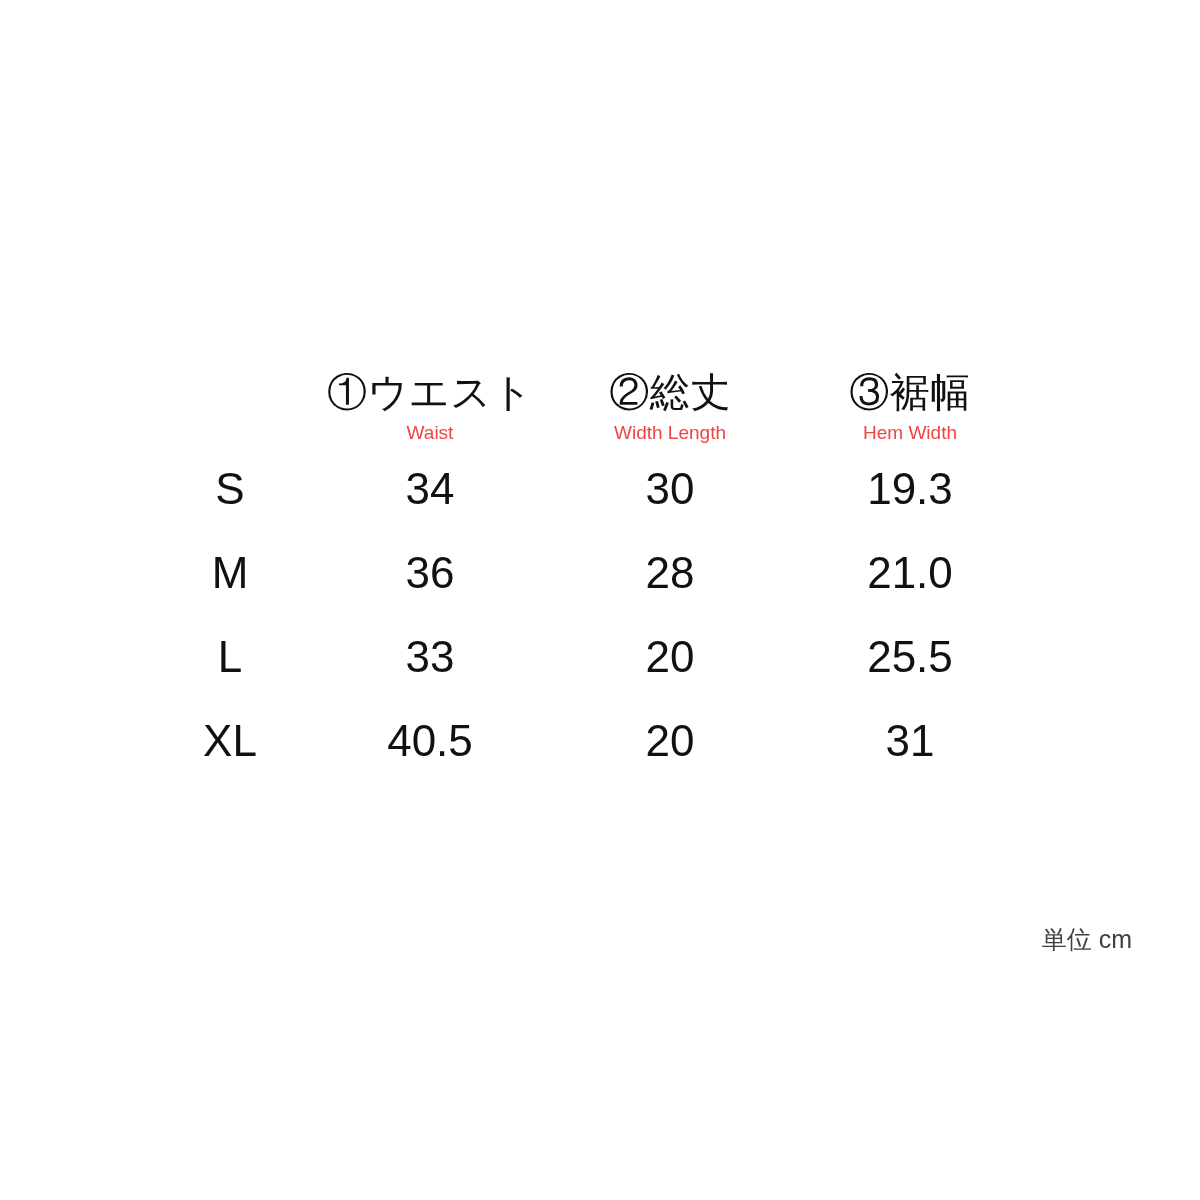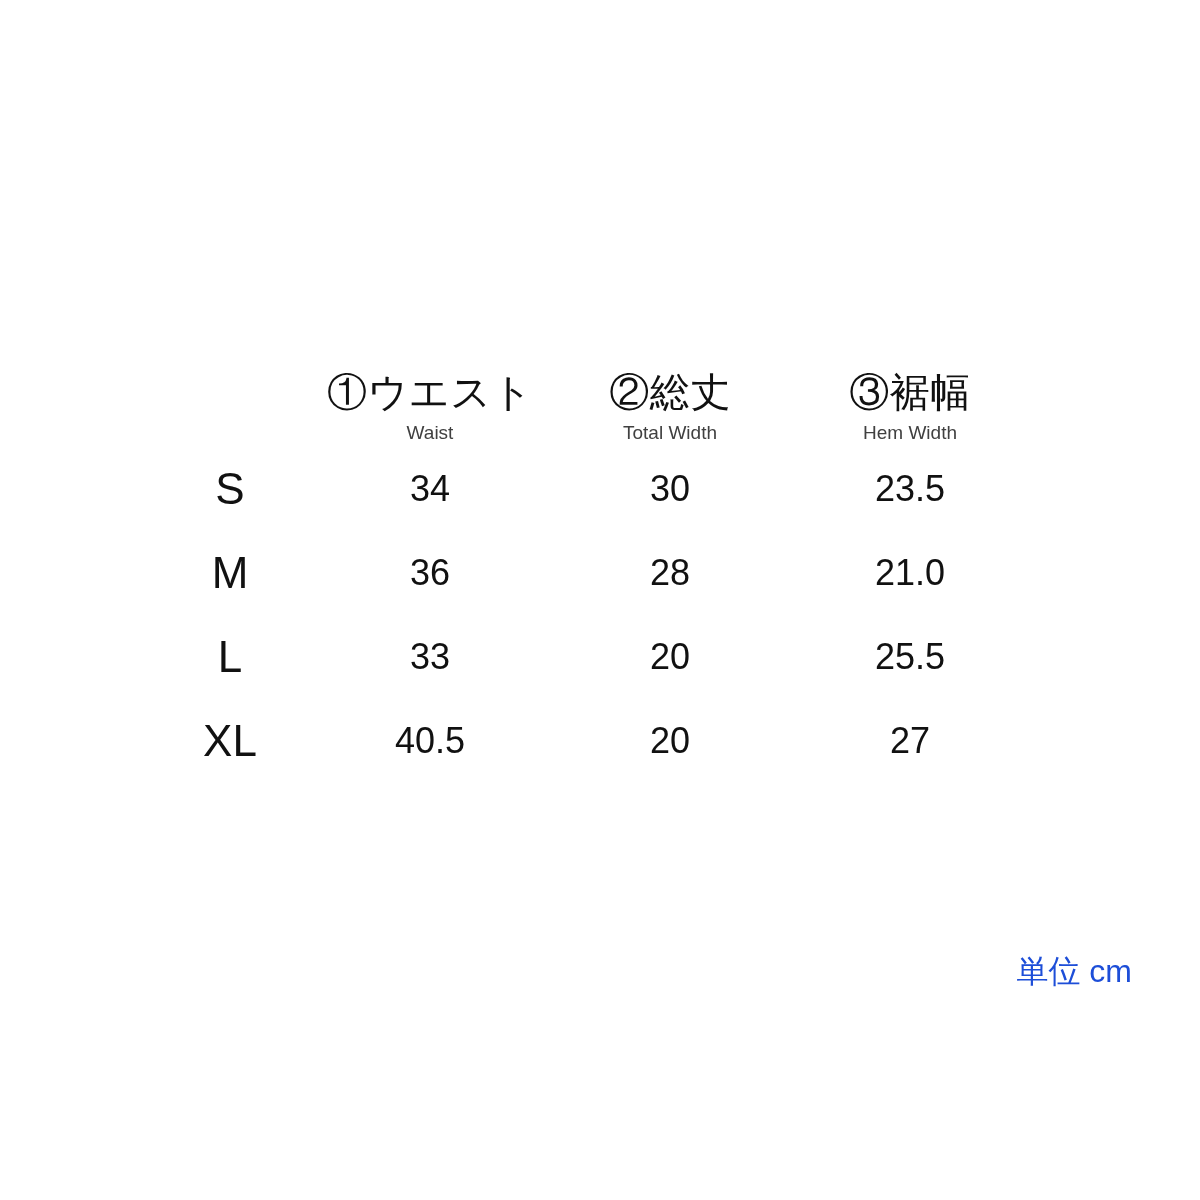--- a/index.html
+++ b/index.html
@@ -56,44 +56,44 @@
     letter-spacing: 0.5px;
     color: #111111;
     white-space: nowrap;
   }
 
   .head-en {
     display: block;
     font-size: 19px;
     line-height: 1.5;
     font-weight: 400;
-    color: #404040;
+    color: #ef4444;
     margin-top: 4px;
     white-space: nowrap;
   }
 
   .size-table tbody td {
-    font-size: 36px;
+    font-size: 44px;
     line-height: 1.0;
     font-weight: 400;
     color: #111111;
     height: 84px;
   }
 
   .size-table tbody tr td.size-label {
     font-size: 44px;
   }
 
   .unit-note {
     position: absolute;
     right: 68px;
-    top: 952px;
-    font-size: 32px;
+    top: 924px;
+    font-size: 25px;
     line-height: 1.2;
-    color: #1d4ed8;
+    color: #404040;
     white-space: nowrap;
   }
 </style>
 </head>
 <body>
 
 <div class="sheet">
 
   <table class="size-table">
     <colgroup>
@@ -106,51 +106,51 @@
       <tr>
         <th class="head-cell">
           <span class="head-jp"></span>
         </th>
         <th class="head-cell">
           <span class="head-jp">①ウエスト</span>
           <span class="head-en">Waist</span>
         </th>
         <th class="head-cell">
           <span class="head-jp">②総丈</span>
-          <span class="head-en">Total Width</span>
+          <span class="head-en">Width Length</span>
         </th>
         <th class="head-cell">
           <span class="head-jp">③裾幅</span>
           <span class="head-en">Hem Width</span>
         </th>
       </tr>
     </thead>
     <tbody>
       <tr>
         <td class="size-label">S</td>
         <td>34</td>
         <td>30</td>
-        <td>23.5</td>
+        <td>19.3</td>
       </tr>
       <tr>
         <td class="size-label">M</td>
         <td>36</td>
         <td>28</td>
         <td>21.0</td>
       </tr>
       <tr>
         <td class="size-label">L</td>
         <td>33</td>
         <td>20</td>
         <td>25.5</td>
       </tr>
       <tr>
         <td class="size-label">XL</td>
         <td>40.5</td>
         <td>20</td>
-        <td>27</td>
+        <td>31</td>
       </tr>
     </tbody>
   </table>
 
   <div class="unit-note">単位 cm</div>
 
 </div>
 
 </body></html>

